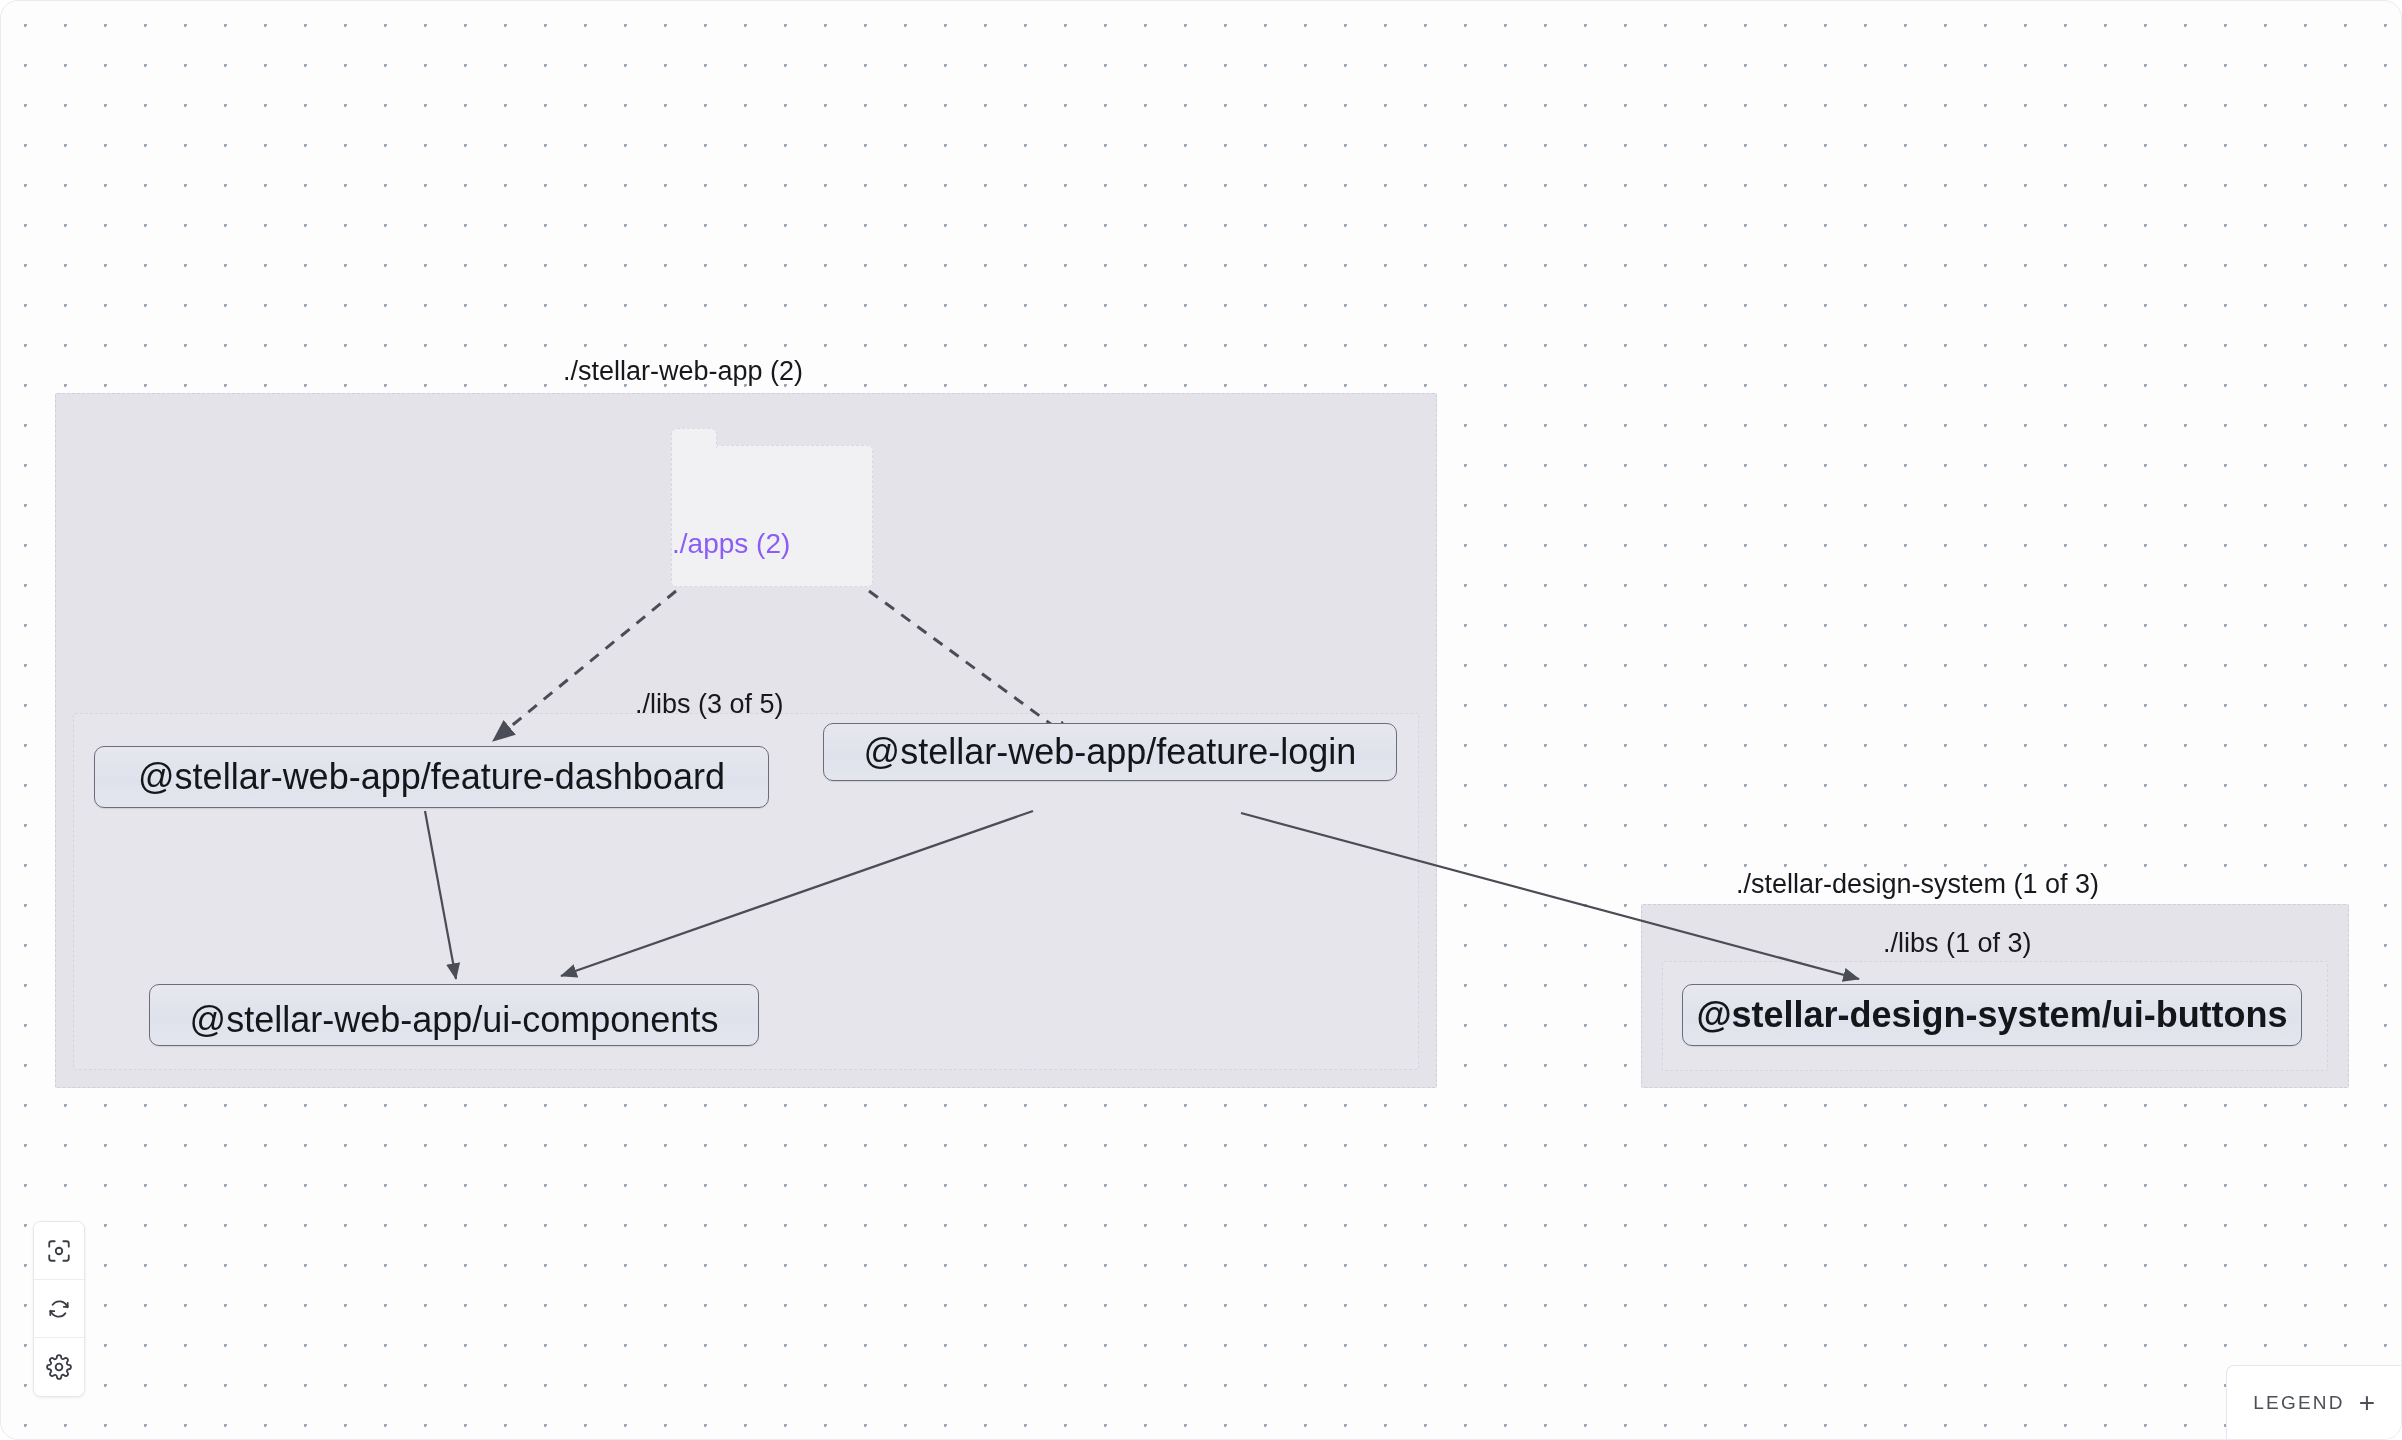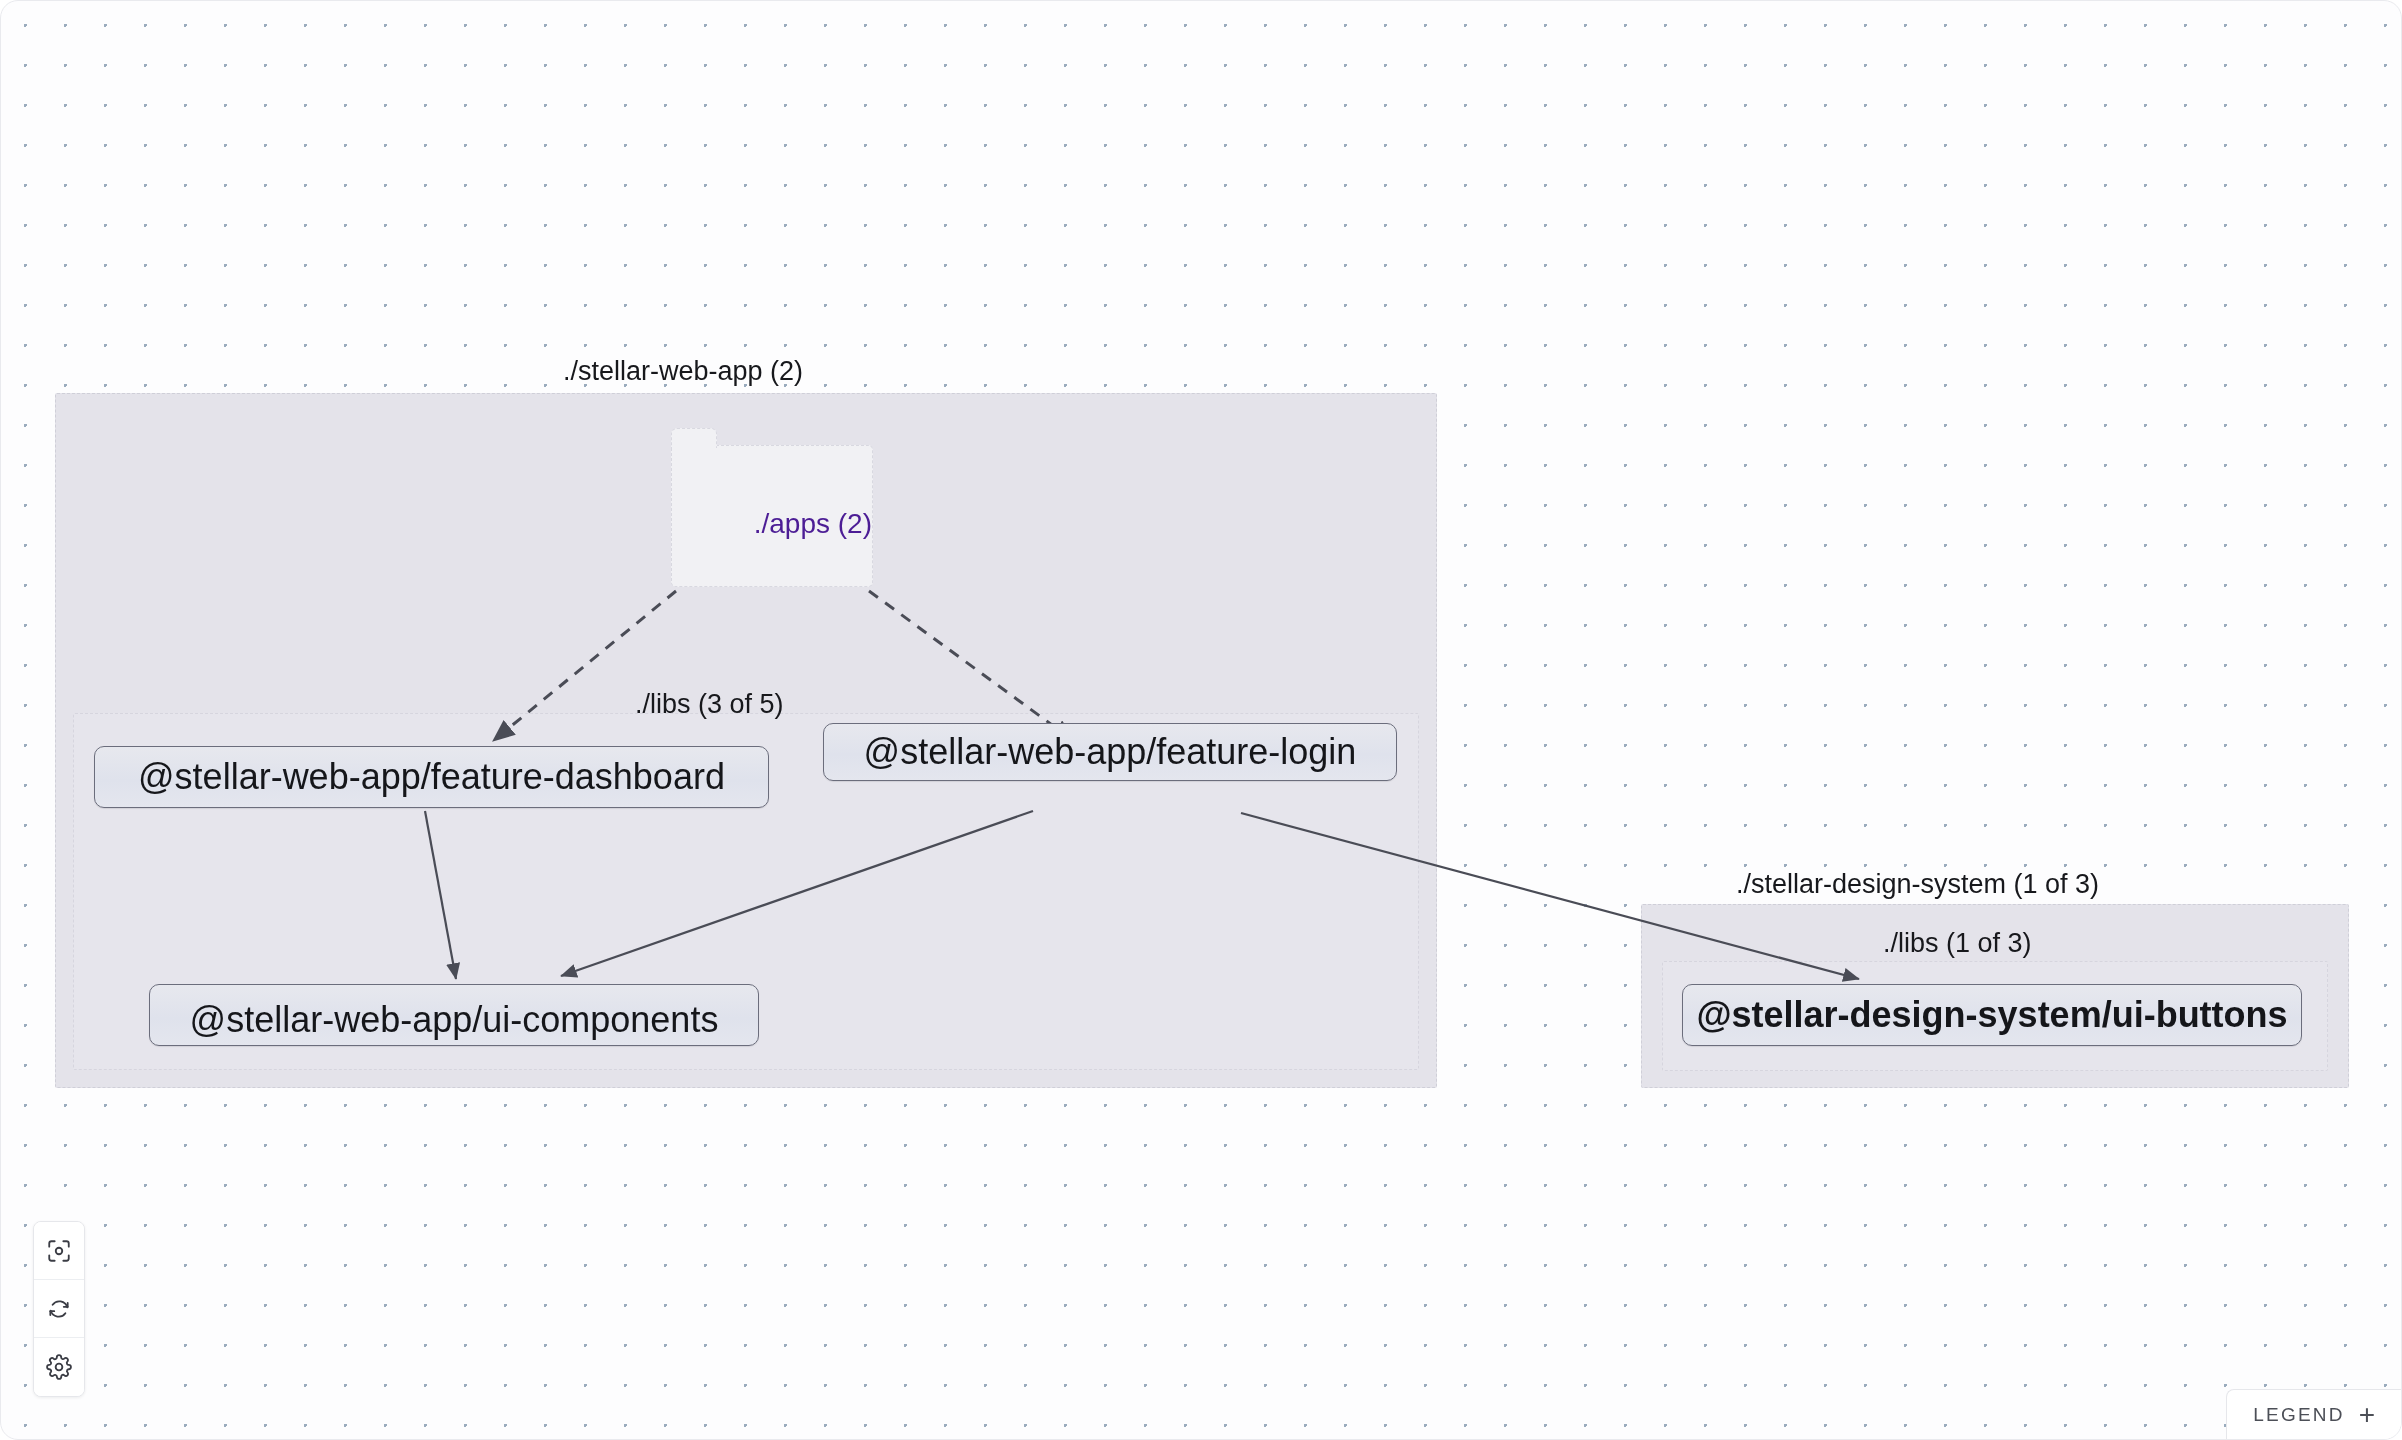--- a/index.html
+++ b/index.html
@@ -69,24 +69,25 @@
   }
   .folder-tab::after {
     content: "";
     position: absolute;
     left: 0; right: 0; bottom: -3px; height: 5px;
     background: #f1f1f4;
   }
   .folder-label {
     position: absolute;
     width: 100%;
-    text-align: right;
+    text-align: left;
     font-size: 28px;
-    color: #4c1d95;
+    color: #8b5cf6;
     white-space: nowrap;
+    margin-top: 20px;
   }
 
   
   .node {
     position: absolute;
     display: flex;
     align-items: center;
     justify-content: center;
     background: linear-gradient(180deg, #e7e8ee 0%, #dfe2ec 55%, #e4e6ee 100%);
     border: 1.4px solid #6b6d7c;
@@ -132,21 +133,21 @@
     padding: 0;
   }
   .tool-btn:last-child { border-bottom: none; }
   .tool-btn svg { display: block; }
 
   
   #legend {
     position: absolute;
     right: 0;
     bottom: 0;
-    height: 50px;
+    height: 74px;
     min-width: 155px;
     display: flex;
     align-items: center;
     justify-content: center;
     gap: 14px;
     background: #ffffff;
     border: 1px solid #e6e7eb;
     border-right: none;
     border-bottom: none;
     border-top-left-radius: 8px;

